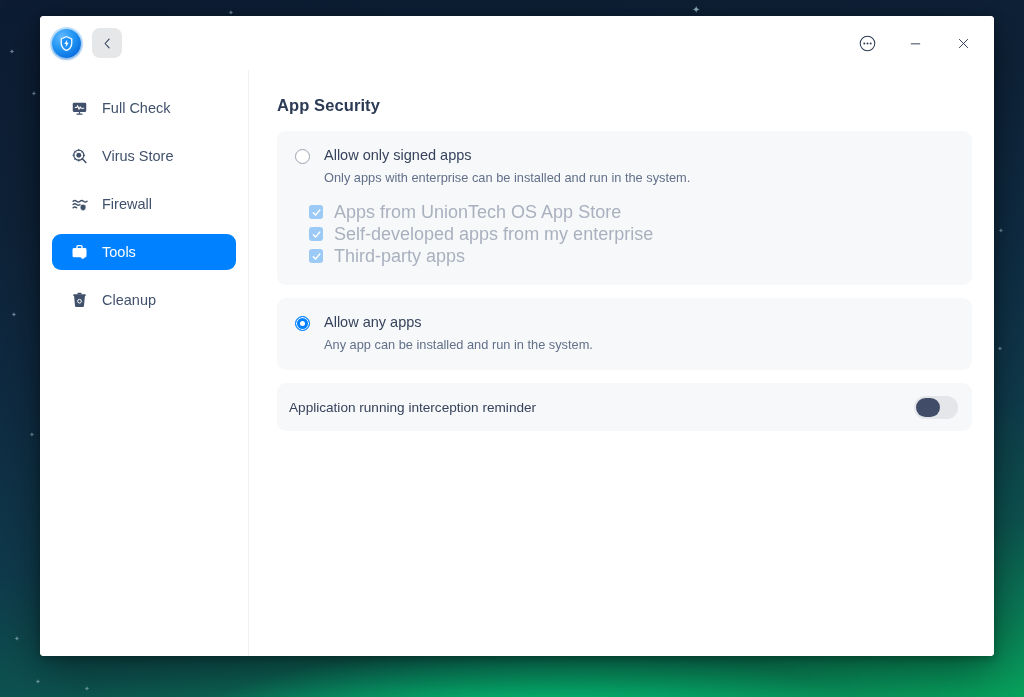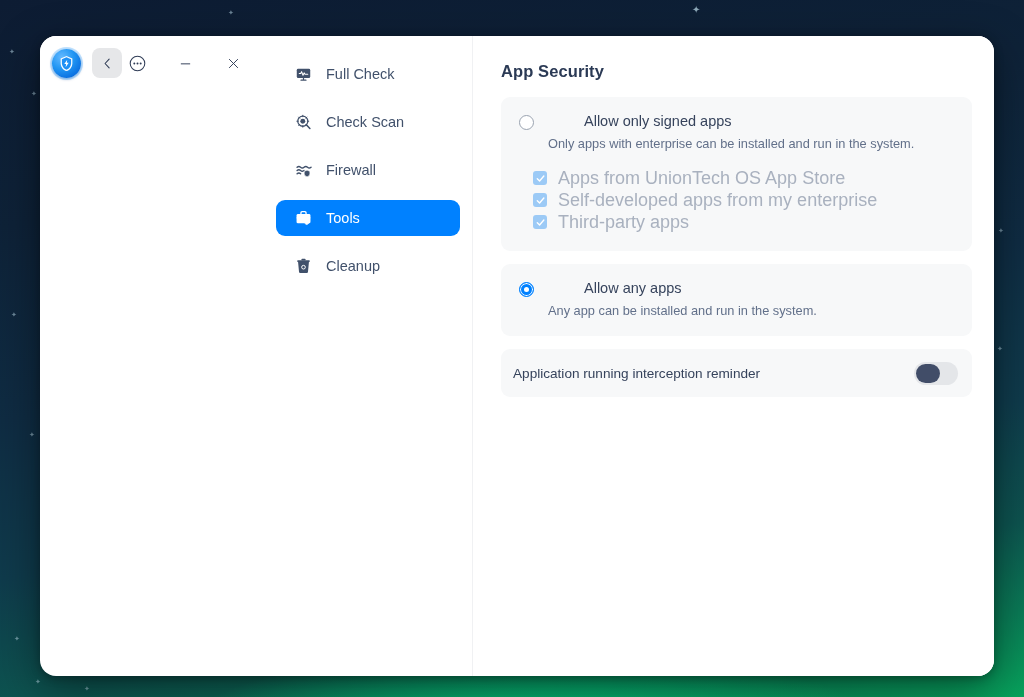--- a/index.html
+++ b/index.html
@@ -33,29 +33,29 @@
     line-height: 7px;
     opacity: .55;
     user-select: none;
   }
   .star.big { font-size: 10px; opacity: .75; }
 
   
   #app-window {
     position: absolute;
     left: 40px;
-    top: 36px;
+    top: 16px;
     width: 954px;
     height: 640px;
     background: #ffffff;
-    border-radius: 16px;
+    border-radius: 4px;
     box-shadow: 0 14px 46px rgba(0,0,0,.42), 0 2px 10px rgba(0,0,0,.28);
     overflow: hidden;
     display: flex;
-    flex-direction: row;
+    flex-direction: column;
   }
 
   
   #titlebar {
     height: 54px;
     flex: 0 0 54px;
     background: #ffffff;
     display: flex;
     align-items: center;
     padding: 0 10px 0 12px;
@@ -194,21 +194,20 @@
     margin: -2.5px 0 0 -2.5px;
     border-radius: 50%;
     background: #ffffff;
   }
   .opt-texts { min-width: 0; }
   .opt-title {
     font-size: 14.5px;
     color: #36435c;
     line-height: 17px;
     margin-bottom: 6px;
-    margin-left: 36px;
   }
   .opt-desc {
     font-size: 12.8px;
     color: #62708a;
     line-height: 16px;
   }
 
   
   .sub-list { margin: 15px 0 0 14px; }
   .sub-row {
@@ -329,21 +328,21 @@
 
         <div class="nav-item">
           <span class="nav-icon">
             <svg width="17" height="17" viewBox="0 0 24 24">
               <circle cx="11" cy="10.2" r="7.1" fill="none" stroke="currentColor" stroke-width="1.8"></circle>
               <circle cx="11" cy="10.2" r="3.5" fill="currentColor"></circle>
               <path d="M11 1.8v2M11 16.6v2M2.6 10.2h2M17.4 10.2h2M5.2 4.4l1.4 1.4M15.4 14.6l1.4 1.4M16.8 4.4l-1.4 1.4M6.6 14.6l-1.4 1.4" stroke="currentColor" stroke-width="1.4" stroke-linecap="round"></path>
               <path d="M16.3 15.5 21 20.4" stroke="currentColor" stroke-width="2.2" stroke-linecap="round"></path>
             </svg>
           </span>
-          <span>Check Scan</span>
+          <span>Virus Store</span>
         </div>
 
         <div class="nav-item">
           <span class="nav-icon">
             <svg width="17" height="17" viewBox="0 0 24 24">
               <path d="M3 7.5c1.6-1.4 3.3-1.4 4.9 0s3.3 1.4 4.9 0 3.3-1.4 4.9 0 3.3 1.4 4.9 0" fill="none" stroke="currentColor" stroke-width="2.1" stroke-linecap="round"></path>
               <path d="M3 12c1.6-1.4 3.3-1.4 4.9 0s3.3 1.4 4.9 0" fill="none" stroke="currentColor" stroke-width="2.1" stroke-linecap="round"></path>
               <path d="M3 16.5c1.6-1.4 3.3-1.4 4.9 0" fill="none" stroke="currentColor" stroke-width="2.1" stroke-linecap="round"></path>
               <path d="M17 11.4l4.1 1.7v3c0 2.2-1.6 4.2-4.1 5-2.5-.8-4.1-2.8-4.1-5v-3L17 11.4z" fill="currentColor" stroke="#ffffff" stroke-width="1.1"></path>
             </svg>

